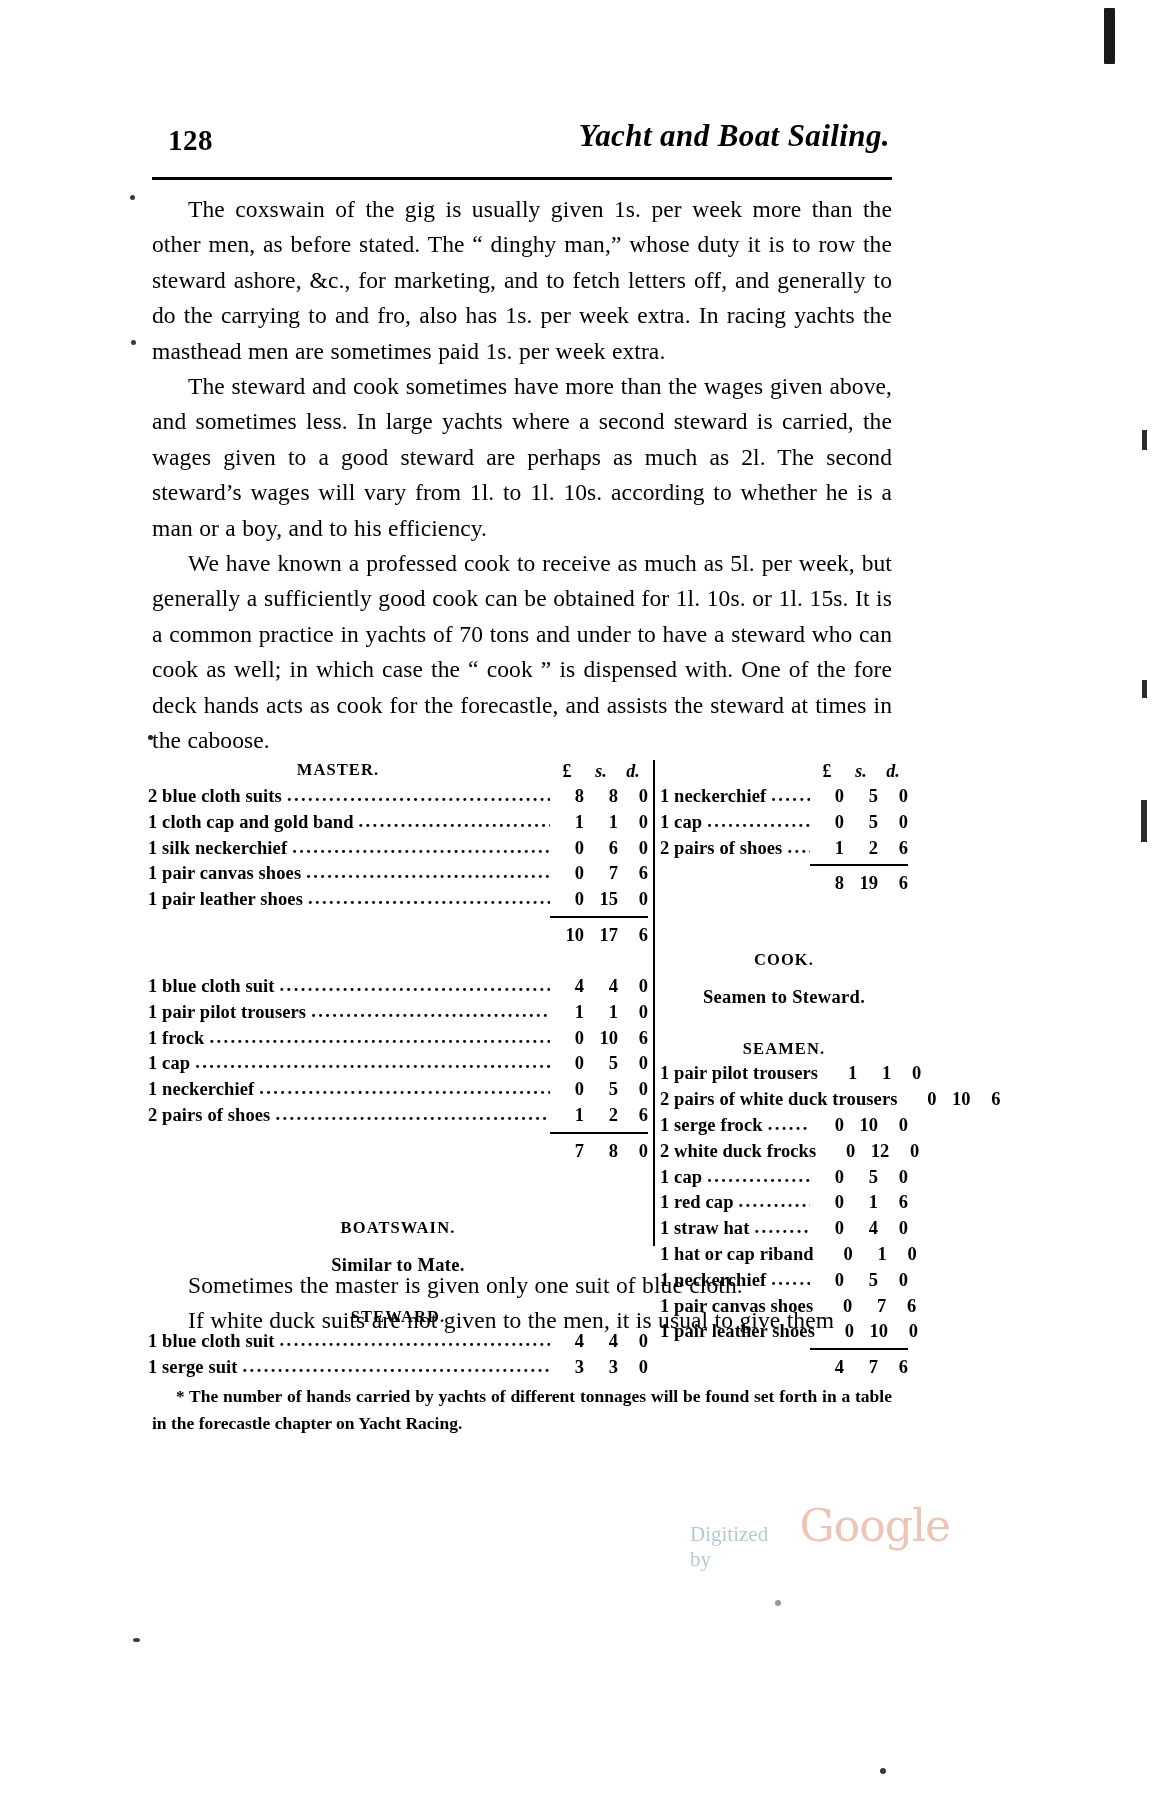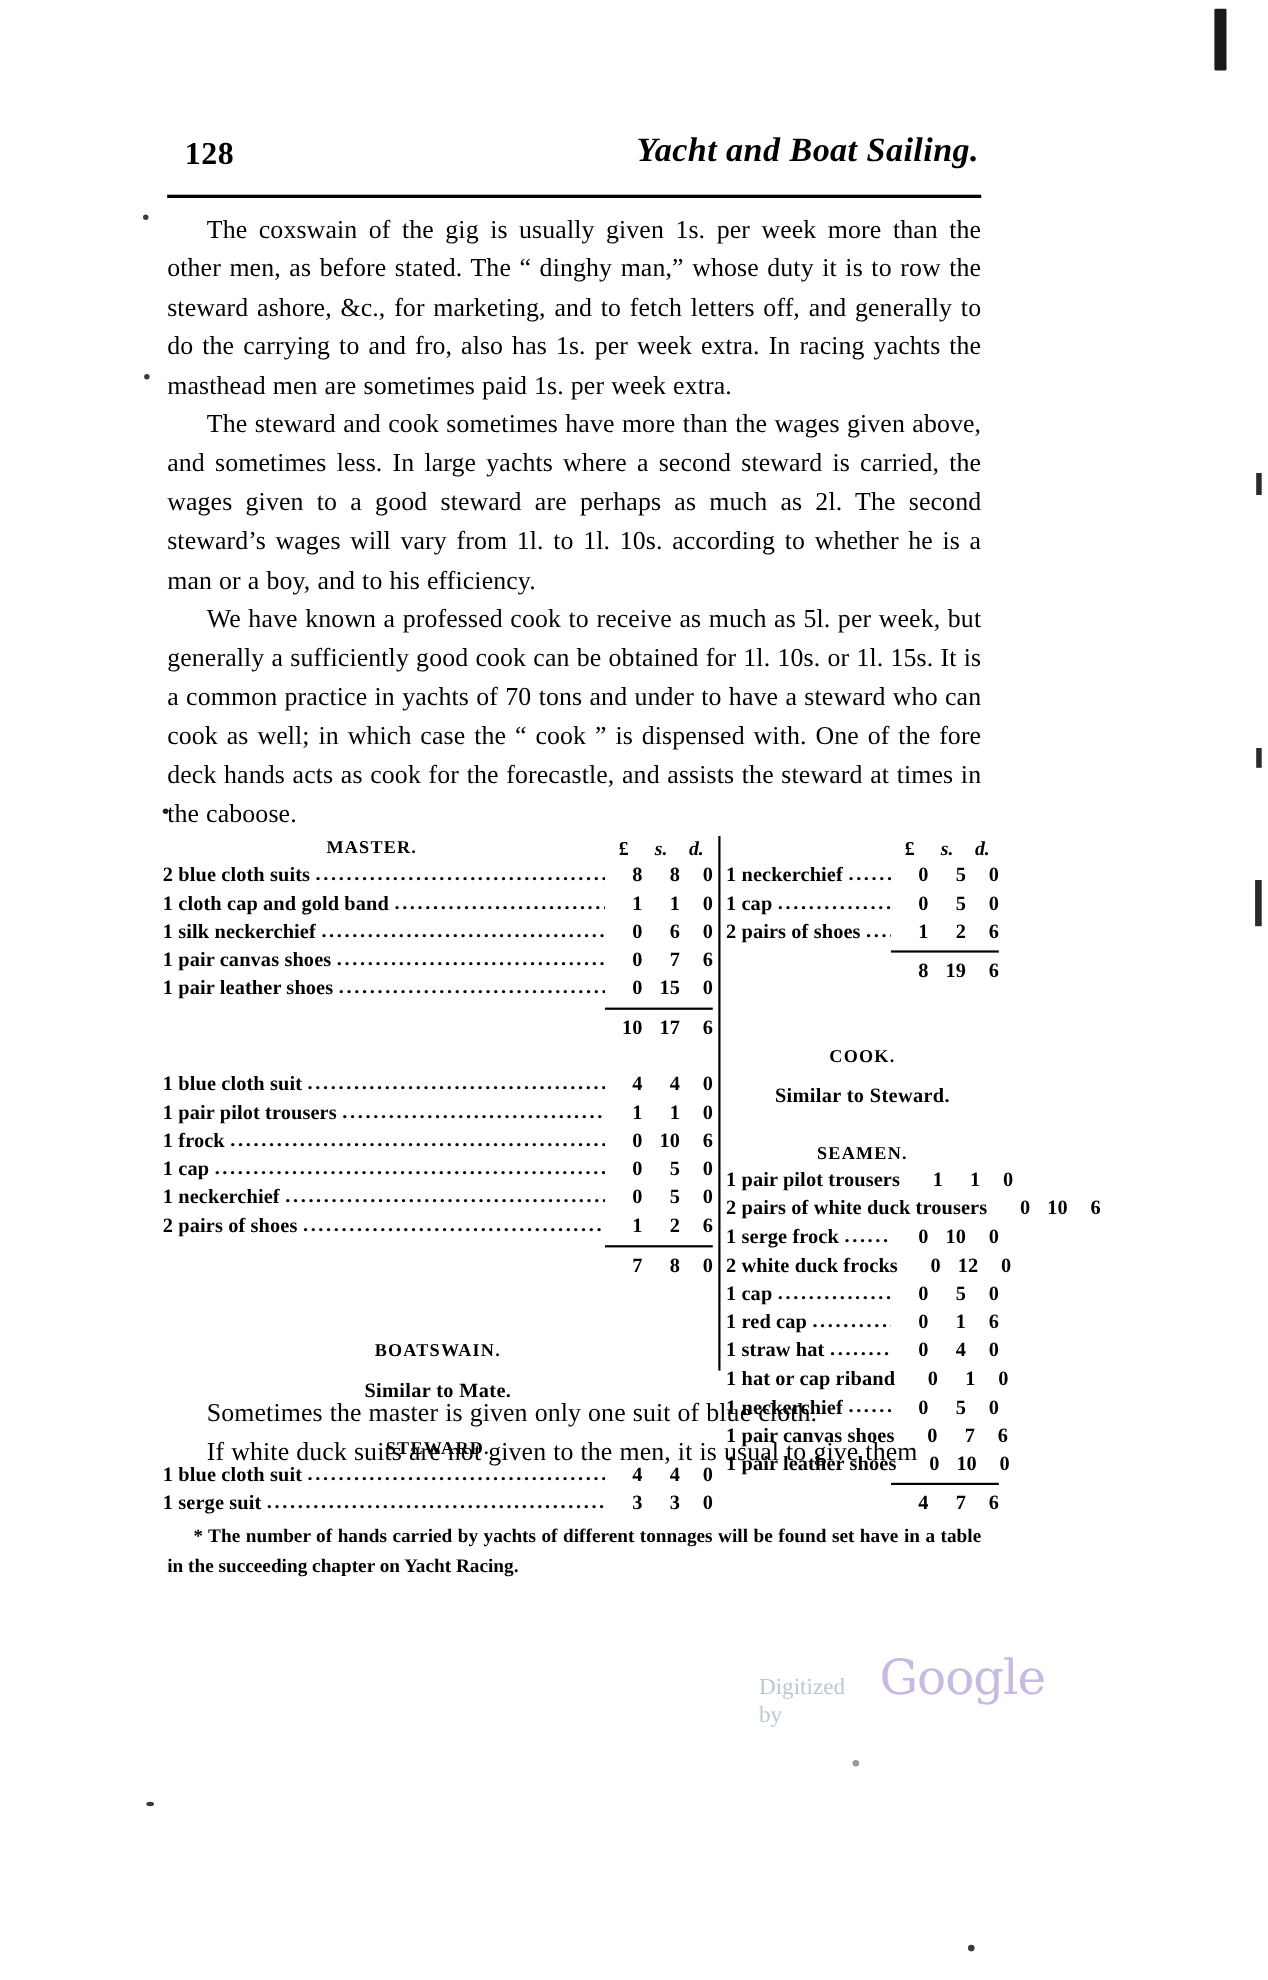--- a/index.html
+++ b/index.html
@@ -105,21 +105,21 @@
   #closing .para{text-indent:36px;}
   #footnote{position:absolute;left:152px;top:1383px;width:740px;
     font-size:17.5px;line-height:27px;font-weight:bold;text-align:justify;}
   #footnote .star{font-size:17px;}
   #footnote p{margin:0;text-indent:24px;}
 
   
   #watermark{position:absolute;left:690px;top:1500px;width:260px;height:52px;
     display:flex;align-items:baseline;opacity:0.30;}
   #wm-digitized{font-size:21px;color:#0c4a6e;font-family:"Liberation Serif",serif;}
-  #wm-google{font-size:44px;color:#4c1d95;margin-left:9px;letter-spacing:-1px;
+  #wm-google{font-size:44px;color:#c2410c;margin-left:9px;letter-spacing:-1px;
     font-family:"DejaVu Serif",serif;}
 
   #bottom-speck{position:absolute;left:775px;top:1600px;width:6px;height:6px;background:#555;border-radius:50%;opacity:.6;}
 </style>
 </head>
 <body>
 
 <div class="page">
 
   <div class="artifact" id="art-top-right"></div>
@@ -314,21 +314,21 @@
         <div class="totalrow">
           <span class="spacer"></span>
           <span class="amt lb">8</span>
           <span class="amt s">19</span>
           <span class="amt d">6</span>
         </div>
         <div class="gap-lg"></div>
         <div class="gap-lg"></div>
         <div class="sect-head">Cook.</div>
         <div class="gap"></div>
-        <div class="sect-sub">Similar to Steward.</div>
+        <div class="sect-sub">Seamen to Steward.</div>
         <div class="gap-lg"></div>
         <div class="sect-head">Seamen.</div>
         <div class="trow">
           <span class="label">1 pair pilot trousers</span>
           <span class="leader">........................................................................................................................</span>
           <span class="amt lb">1</span>
           <span class="amt s">1</span>
           <span class="amt d">0</span>
         </div>
         <div class="trow">
@@ -413,21 +413,21 @@
         </div>
       </div>
   </div>
 
   <div id="closing">
     <p class="para">Sometimes the master is given only one suit of blue cloth.</p>
     <p class="para">If white duck suits are not given to the men, it is usual to give them</p>
   </div>
 
   <div id="footnote">
-    <p><span class="star">*</span> <span>The number of hands carried by yachts of different tonnages will be found set have in a table in the succeeding chapter on Yacht Racing.</span></p>
+    <p><span class="star">*</span> <span>The number of hands carried by yachts of different tonnages will be found set forth in a table in the forecastle chapter on Yacht Racing.</span></p>
   </div>
 
   <div id="watermark">
     <span id="wm-digitized">Digitized by</span>
     <span id="wm-google">Google</span>
   </div>
   <div id="bottom-speck"></div>
 
 </div>
 

